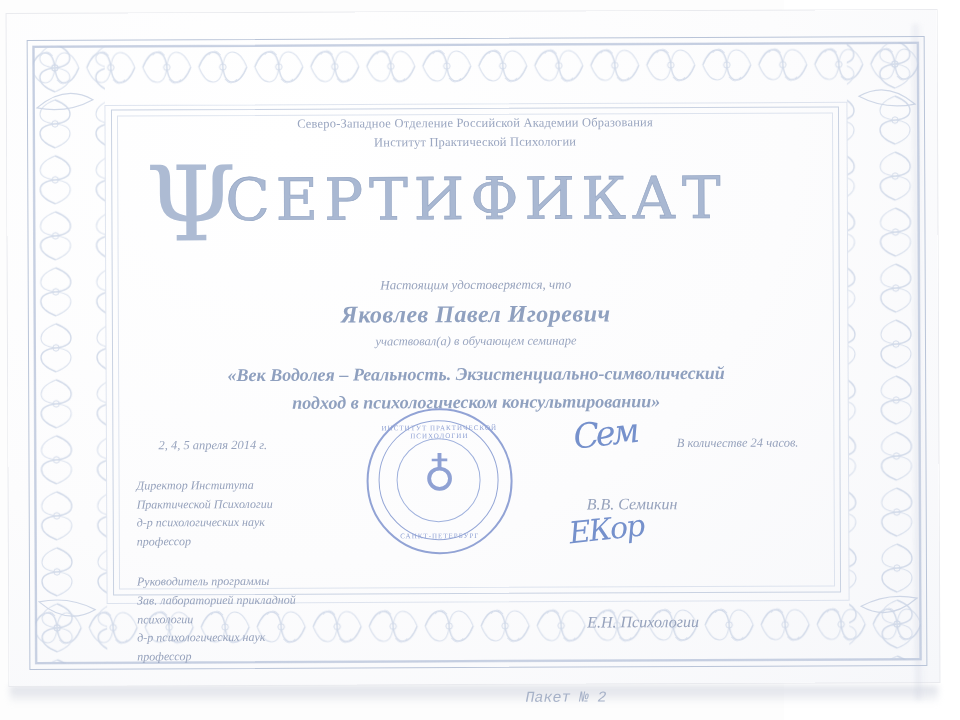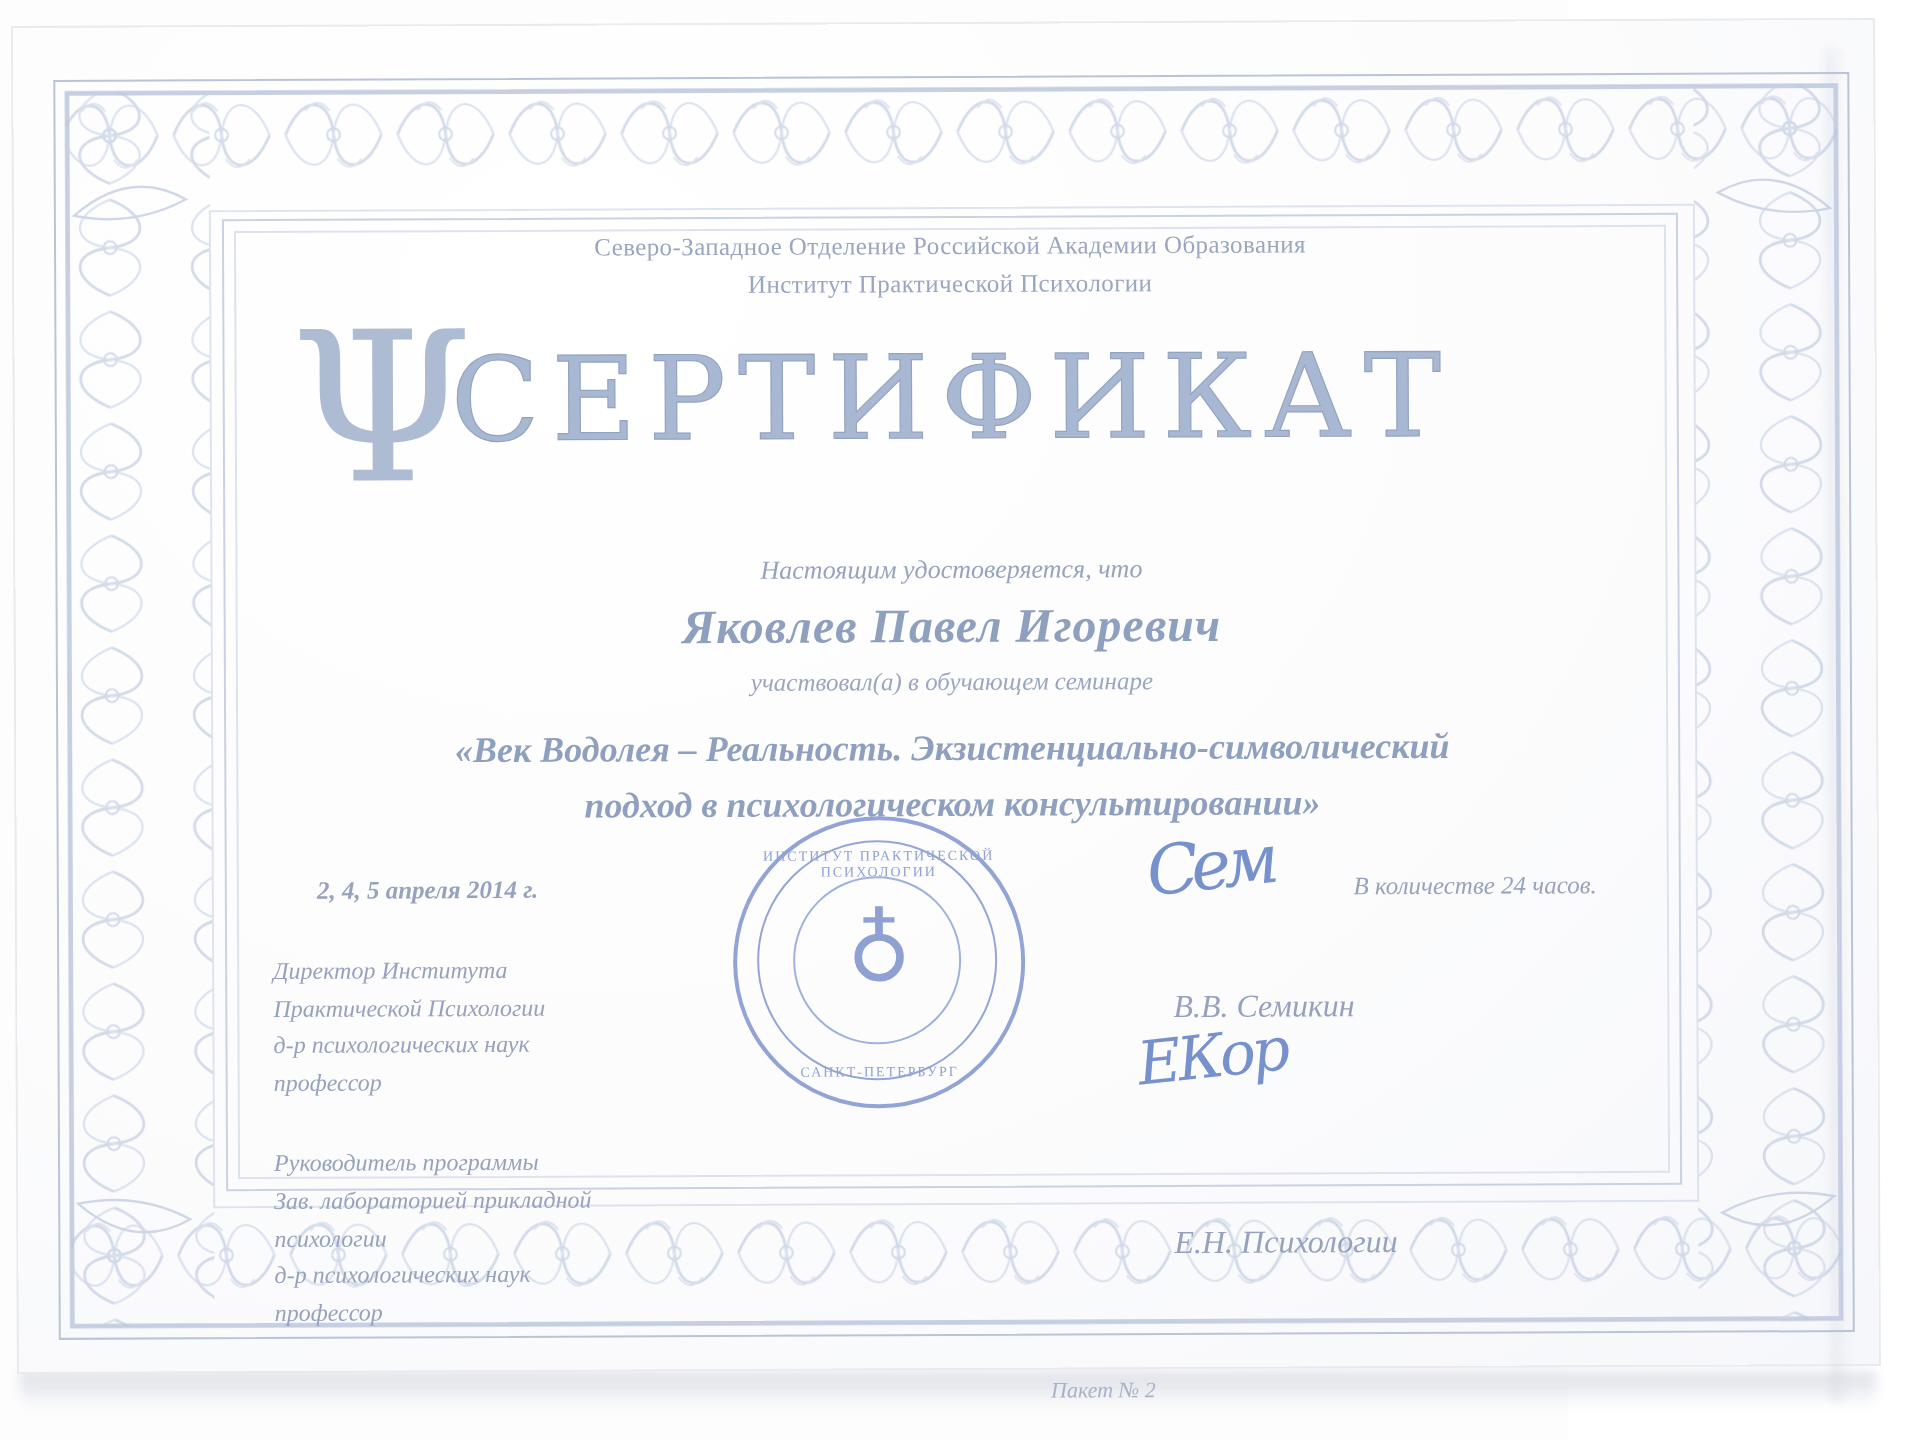--- a/index.html
+++ b/index.html
@@ -179,21 +179,21 @@
   }
 
   .meta {
     position: relative;
     margin-top: 20px;
     height: 20px;
     font-size: 12.5px;
     font-style: italic;
     color: #97a3bd;
   }
-  .meta .dates { position: absolute; left: 40px; top: 0; font-weight: bold; }
+  .meta .dates { position: absolute; left: 40px; top: 0; }
   .meta .hours { position: absolute; right: 36px; top: 0; }
 
   .sign-block {
     position: relative;
     margin-top: 18px;
     padding-left: 18px;
     font-size: 12px;
     font-style: italic;
     color: #96a2bc;
     line-height: 1.55;
@@ -262,23 +262,24 @@
     letter-spacing: 1px;
     color: #6b83c6;
   }
   .stamp .arc-top { top: 14px; }
   .stamp .arc-bottom { bottom: 12px; margin-top: 32px; }
 
   .corner-note {
     position: absolute;
     left: 406px;
     top: 576px;
-    font-size: 11px;
+    font-size: 15px;
     font-style: italic;
     color: #a7b2c8;
+    font-family: Liberation Mono, monospace;
   }
 </style>
 </head>
 <body>
 
 <div class="scan">
 
   <div class="paper-shadow"></div>
   <div class="paper">
 

